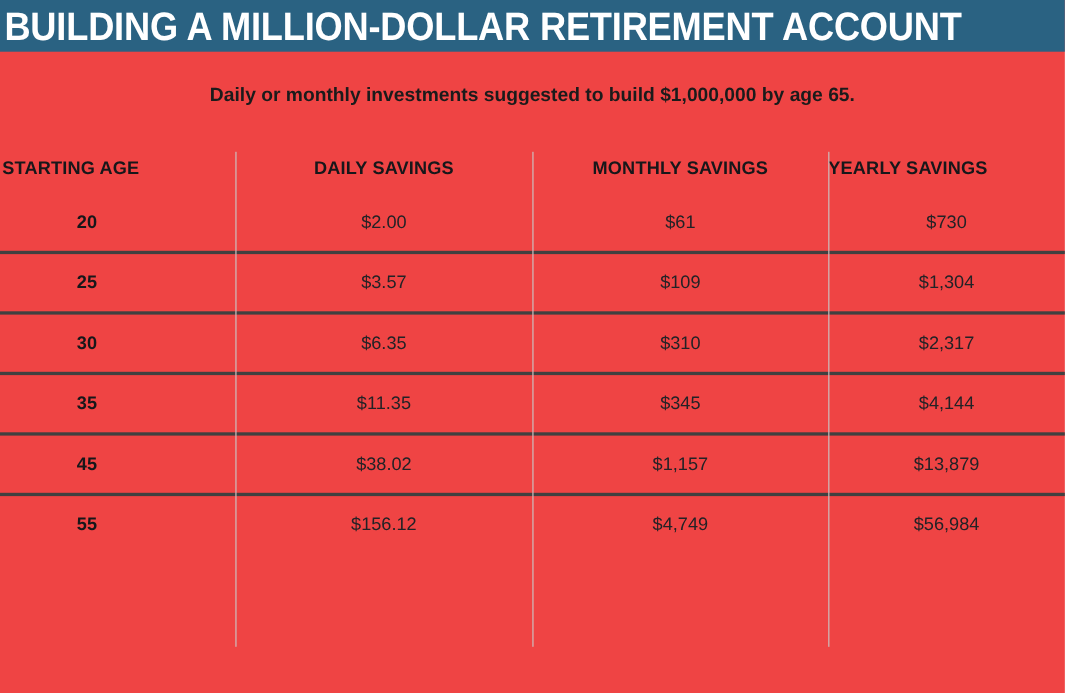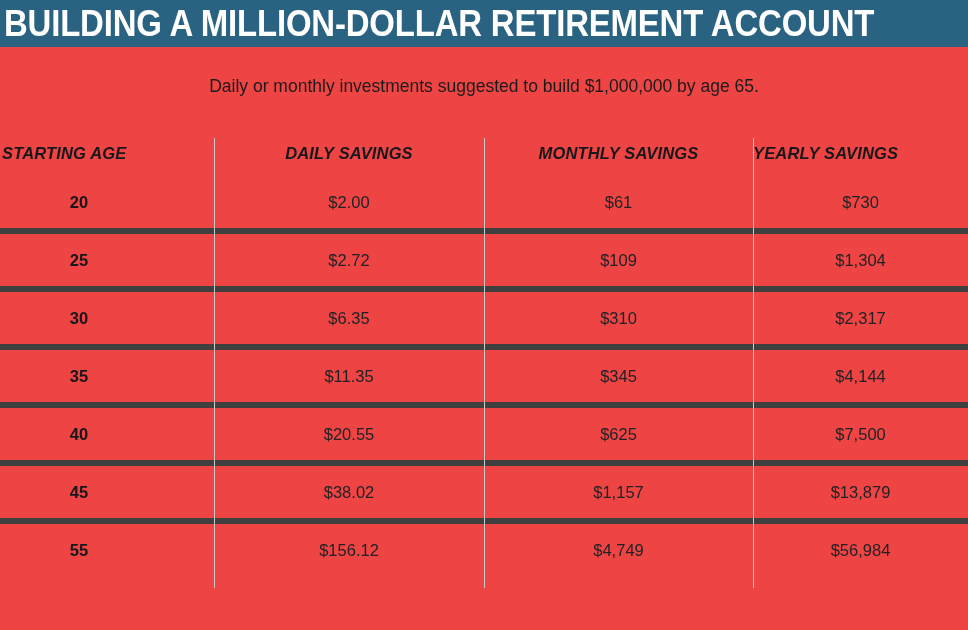--- a/index.html
+++ b/index.html
@@ -48,21 +48,21 @@
 
   
   .subtitle {
     position: absolute;
     left: 0;
     top: 76px;
     width: 968px;
     text-align: center;
     color: #1b1b1b;
     font-family: "Liberation Sans", sans-serif;
-    font-weight: normal;
+    font-weight: bold;
     font-size: 17.5px;
     line-height: 1.2;
     white-space: nowrap;
   }
 
   
   .table-wrap {
     position: absolute;
     left: 0;
     top: 130px;
@@ -84,42 +84,41 @@
     padding: 0;
     text-align: center;
     vertical-align: middle;
     color: #17171a;
     font-family: "Liberation Sans", sans-serif;
     font-weight: bold;
     font-size: 16.5px;
     letter-spacing: 0.15px;
     white-space: nowrap;
     border: 0;
-    font-style: italic;
   }
   .data-table thead th.h-age {
     text-align: left;
     padding-left: 2px;
   }
   .data-table thead th.h-year {
     
     text-align: left;
     overflow: hidden;
   }
 
   .data-table tbody td {
     height: 52px;
     padding: 0;
     text-align: center;
     vertical-align: middle;
     color: #222226;
     font-family: "Liberation Sans", sans-serif;
     font-weight: normal;
     font-size: 16.5px;
-    border-top: 6px solid #404040;
+    border-top: 3px solid #404040;
     white-space: nowrap;
   }
   .data-table tbody tr:first-child td {
     border-top: 0;
   }
   .data-table tbody td.age-cell {
     font-weight: bold;
     color: #17171a;
     text-align: center;
     padding-right: 56px;
@@ -167,43 +166,37 @@
       </thead>
       <tbody>
         <tr>
           <td class="age-cell">20</td>
           <td>$2.00</td>
           <td>$61</td>
           <td>$730</td>
         </tr>
         <tr>
           <td class="age-cell">25</td>
-          <td>$2.72</td>
+          <td>$3.57</td>
           <td>$109</td>
           <td>$1,304</td>
         </tr>
         <tr>
           <td class="age-cell">30</td>
           <td>$6.35</td>
           <td>$310</td>
           <td>$2,317</td>
         </tr>
         <tr>
           <td class="age-cell">35</td>
           <td>$11.35</td>
           <td>$345</td>
           <td>$4,144</td>
         </tr>
         <tr>
-          <td class="age-cell">40</td>
-          <td>$20.55</td>
-          <td>$625</td>
-          <td>$7,500</td>
-        </tr>
-        <tr>
           <td class="age-cell">45</td>
           <td>$38.02</td>
           <td>$1,157</td>
           <td>$13,879</td>
         </tr>
         <tr>
           <td class="age-cell">55</td>
           <td>$156.12</td>
           <td>$4,749</td>
           <td>$56,984</td>

